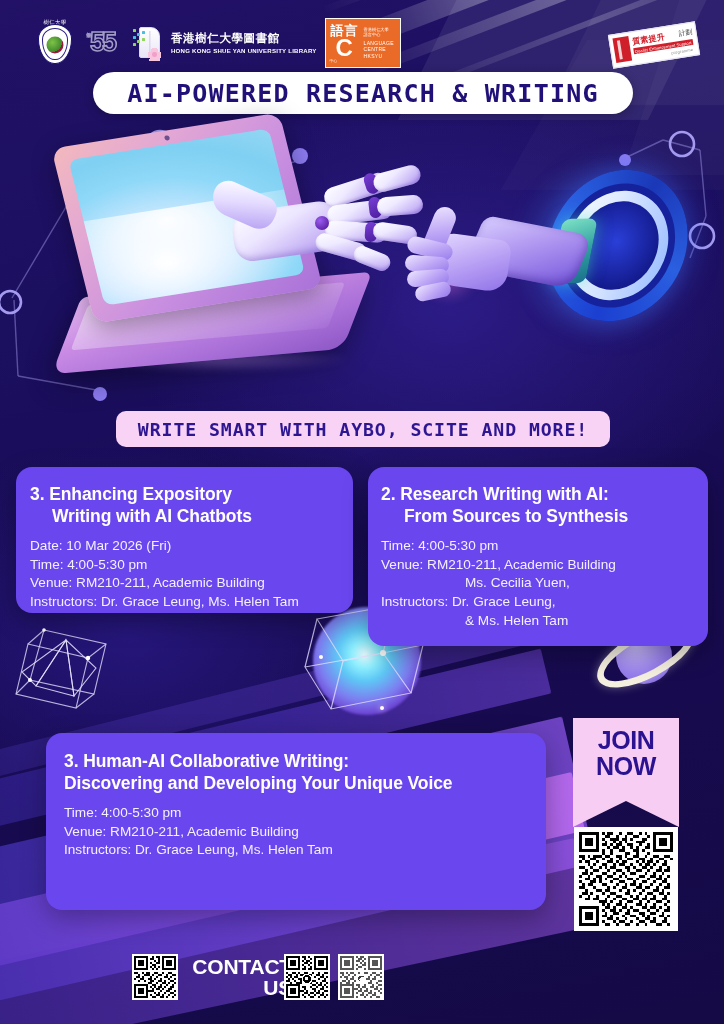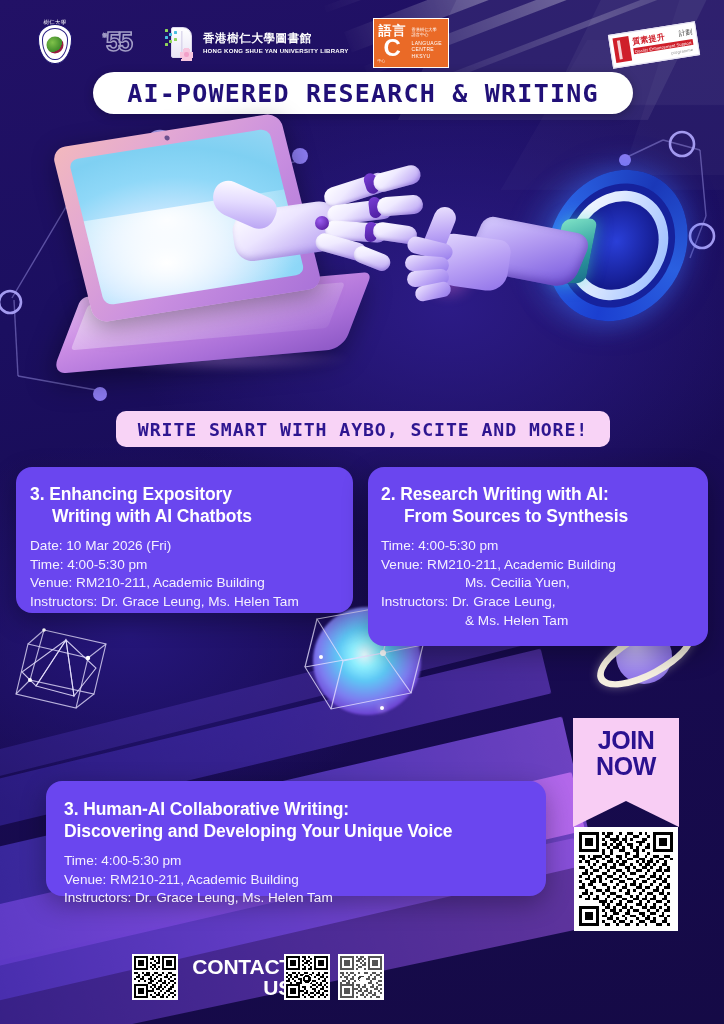--- a/index.html
+++ b/index.html
@@ -42,21 +42,21 @@
   
   .ribbons { position:absolute; left:-120px; bottom:-60px; width:620px; height:330px; pointer-events:none;}
   .rb { position:absolute; transform-origin:0 0; border-radius:2px; filter: blur(0.3px); }
   .rb.b1 { left:0; top:120px; width:700px; height:150px; background:linear-gradient(90deg,#3a2aa8,#5b3fd0 55%,#8a55e8); transform:rotate(-13deg); opacity:.75;}
   .rb.b2 { left:-10px; top:180px; width:720px; height:60px;  background:linear-gradient(90deg,#5637c4,#8b52e6 60%,#c06ff2); transform:rotate(-13deg); opacity:.85;}
   .rb.b3 { left:-20px; top:58px;  width:700px; height:46px;  background:linear-gradient(90deg,#2e2193,#4a31b6 60%,#6d43cf); transform:rotate(-13.5deg); opacity:.6;}
   .rb.b4 { left:-30px; top:238px; width:740px; height:90px;  background:linear-gradient(90deg,#4a2fb8,#7b48dc 55%,#a55ef0); transform:rotate(-12deg); opacity:.5;}
   .rb.b5 { left:60px; top:10px;  width:620px; height:26px;  background:linear-gradient(90deg,#3b2aa0,#6a44cc); transform:rotate(-14deg); opacity:.4;}
 
   
-  .logo-bar { position:absolute; left:34px; top:18px; display:flex; align-items:center; gap:24px; }
+  .logo-bar { position:absolute; left:34px; top:18px; display:flex; align-items:center; gap:8px; }
   .logo-crest { position:relative; width:42px; height:46px; }
   .crest-shield {
     width:34px; height:40px; margin:4px auto 0;
     background:#fff; border:1.6px solid #1b1170;
     border-radius: 50% 50% 48% 48% / 36% 36% 62% 62%;
     position:relative;
   }
   .crest-shield::before{
     content:""; position:absolute; inset:3px;
     border:1.2px solid #2a1f85; border-radius:inherit;
@@ -301,21 +301,21 @@
   }
   .card-title .ln2 { display:block; }
   .card-meta { margin-top:9px; font-size:13.6px; line-height:1.38; color:#f4f0ff; }
   .card-meta .row { white-space:nowrap; }
 
   #card1 { left:16px; top:467px; width:337px; height:146px; padding:16px 15px 0 14px; }
   #card1 .card-title .ln2 { padding-left:22px; }
   #card2 { left:368px; top:467px; width:340px; height:179px; padding:16px 13px 0 13px; }
   #card2 .card-title .ln2 { padding-left:23px; }
   #card2 .i1 { padding-left:84px; }
-  #card3 { left:46px; top:733px; width:500px; height:115px; padding:17px 18px 0 18px;margin-top:48px; }
+  #card3 { left:46px; top:733px; width:500px; height:177px; padding:17px 18px 0 18px; }
 
   
   .join-wrap { position:absolute; left:573px; top:718px; width:106px; }
   .join-banner {
     position:relative; width:106px; height:83px; background:#f8cdf4;
   }
   .join-banner::after{
     content:""; position:absolute; left:0; top:83px; width:0; height:0;
     border-left:53px solid #f8cdf4; border-right:53px solid #f8cdf4;
     border-bottom:26px solid transparent;

